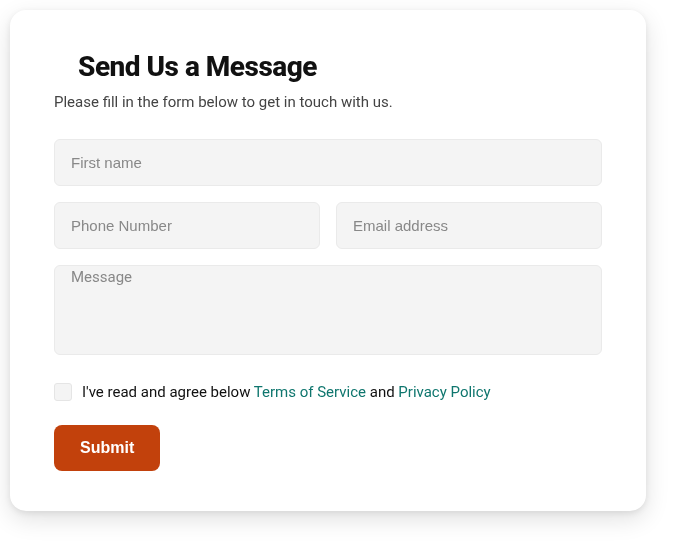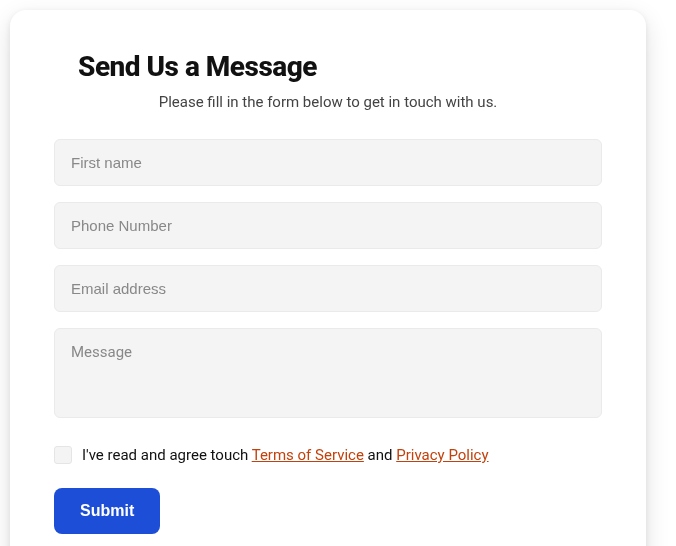--- a/index.html
+++ b/index.html
@@ -29,47 +29,45 @@
       font-weight: 800;
       color: #111;
       margin-bottom: 10px;
       letter-spacing: -0.5px;
       margin-left: 24px;
     }
     .subheading {
       font-size: 15px;
       color: #444;
       margin-bottom: 28px;
-      text-align: center;
     }
     .form-row {
       display: flex;
       gap: 16px;
       margin-bottom: 16px;
-      flex-direction: column;
     }
     .input-field {
       flex: 1;
       background: #f4f4f4;
       border: 1px solid #eaeaea;
       border-radius: 6px;
       padding: 14px 16px;
       font-size: 15px;
       color: #333;
       outline: none;
     }
     .input-field::placeholder {
       color: #888;
     }
     .textarea-field {
       width: 100%;
       background: #f4f4f4;
       border: 1px solid #eaeaea;
       border-radius: 6px;
-      padding: 14px 16px;
+      padding: 2px 16px;
       font-size: 15px;
       color: #333;
       outline: none;
       resize: none;
       height: 90px;
       font-family: inherit;
       margin-bottom: 24px;
     }
     .textarea-field::placeholder {
       color: #888;
@@ -87,26 +85,25 @@
       border: 1px solid #e5e5e5;
       border-radius: 3px;
       cursor: pointer;
       flex-shrink: 0;
     }
     .consent-text {
       font-size: 15px;
       color: #111;
     }
     .consent-text a {
-      color: #c2410c;
-      text-decoration: underline;
+      color: #0f766e;
       cursor: pointer;
     }
     .submit-btn {
-      background: #1d4ed8;
+      background: #c2410c;
       color: #fff;
       font-size: 16px;
       font-weight: 700;
       border: none;
       border-radius: 8px;
       padding: 14px 26px;
       cursor: pointer;
     }
   </style>
 </head>
@@ -123,18 +120,18 @@
   <div class="form-row">
     <input type="text" class="input-field" placeholder="Phone Number" style="">
     <input type="text" class="input-field" placeholder="Email address" style="">
   </div>
 
   <textarea class="textarea-field" placeholder="Message" style=""></textarea>
 
   <div class="consent-row">
     <div class="checkbox"></div>
     <span class="consent-text">
-      <span>I've read and agree touch </span><a>Terms of Service</a><span> and </span><a>Privacy Policy</a>
+      <span>I've read and agree below </span><a>Terms of Service</a><span> and </span><a>Privacy Policy</a>
     </span>
   </div>
 
   <button class="submit-btn">Submit</button>
 </div>
 
 </body></html>

